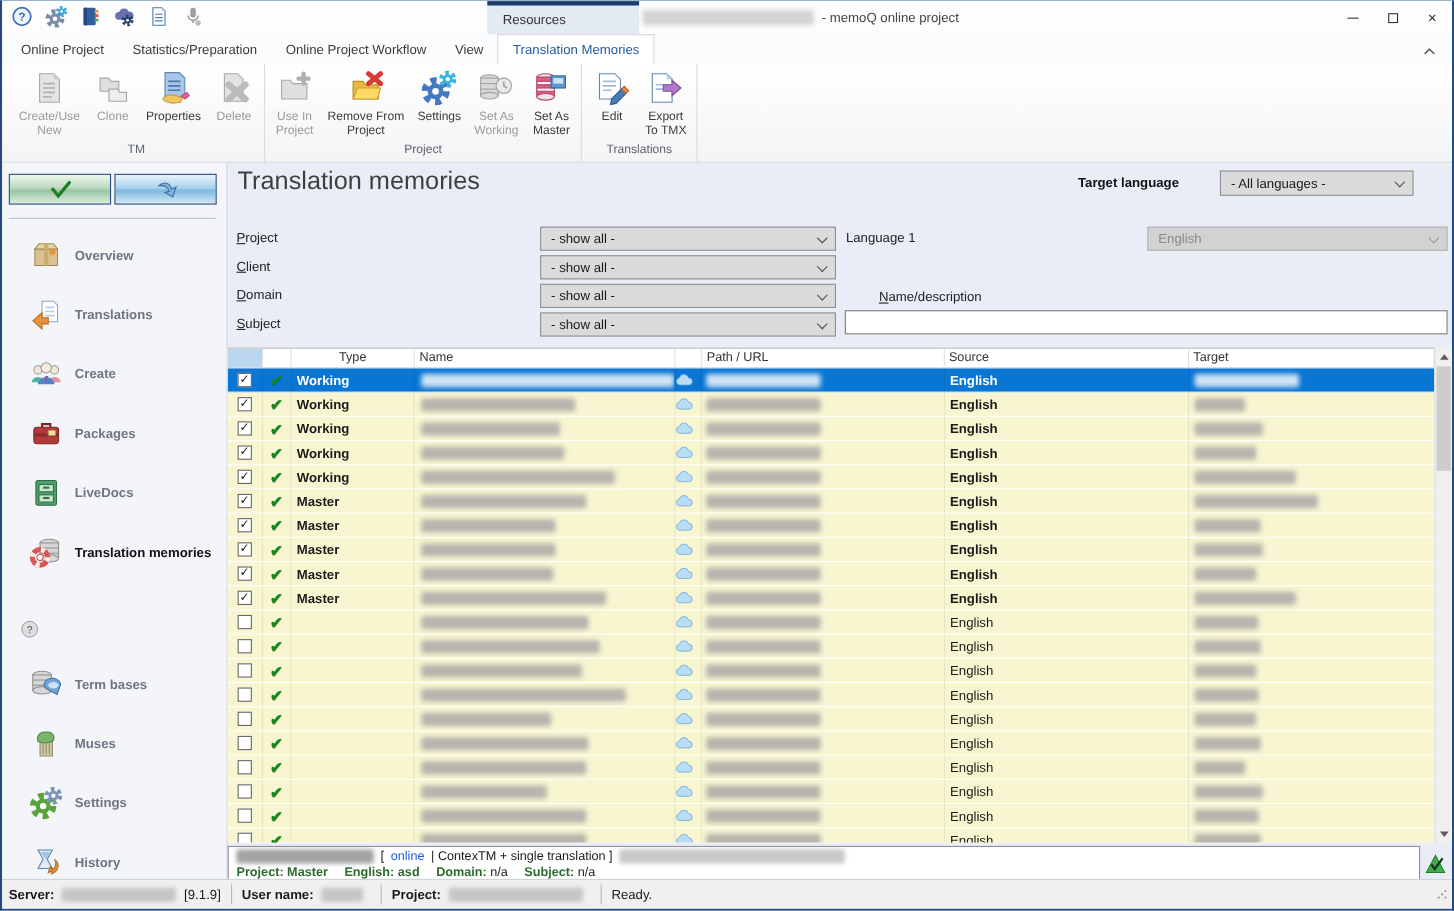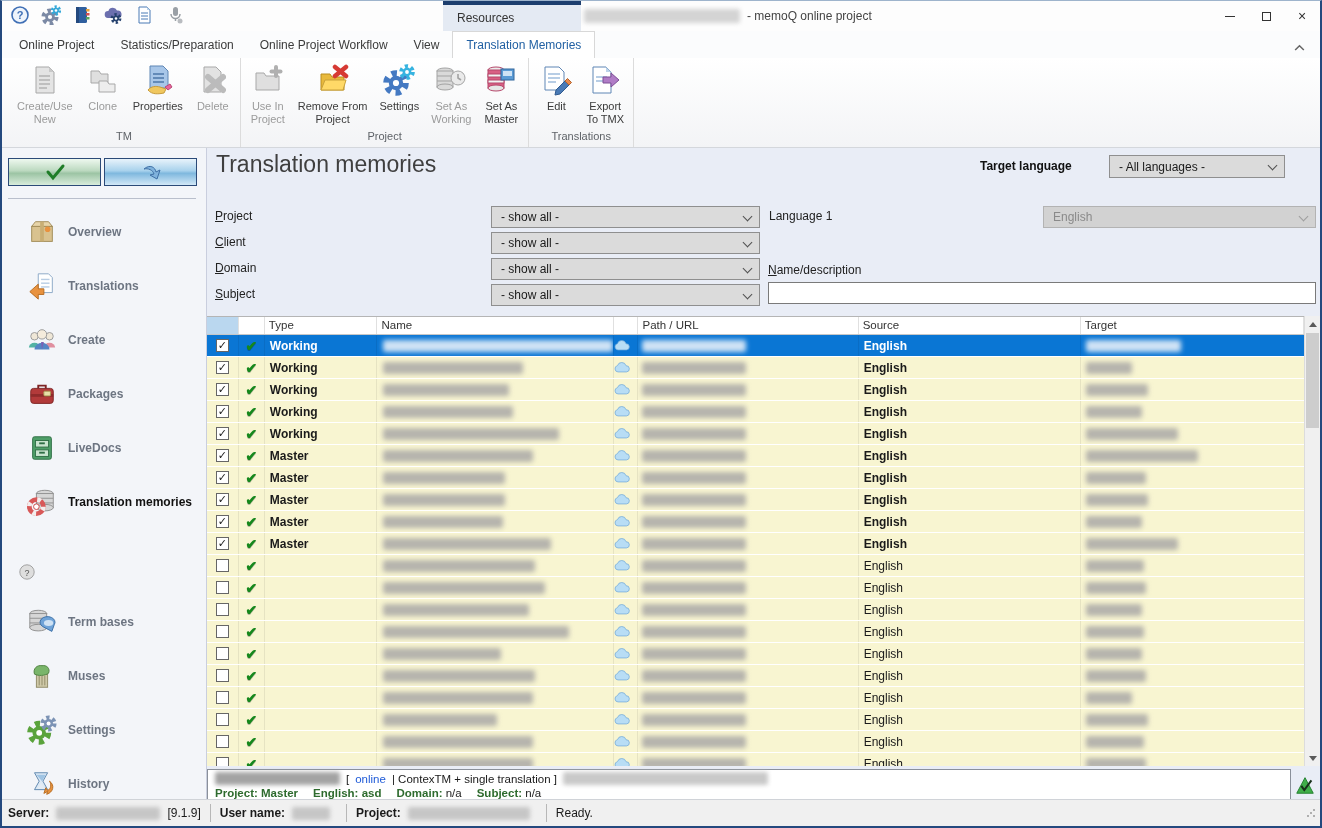--- a/index.html
+++ b/index.html
@@ -527,28 +527,28 @@
           <span class="chev"></span>
         </div>
       </div>
 
     <div class="rlabel2" style="left:562px;top:61px">Language 1</div>
     <div class="combo disabled" style="left:836px;top:58px;width:273px">
       <span>English</span>
       <span class="chev"></span>
     </div>
 
-    <div class="rlabel2" style="left:561px;top:115px"><u>N</u><span>ame/description</span></div>
+    <div class="rlabel2" style="left:592px;top:115px"><u>N</u><span>ame/description</span></div>
     <input class="txtinput" value="" style="">
 
     <div class="table">
       <div class="thead" id="thead">
           <div class="th chk" style="width: 32px;"></div>
           <div class="th" style="width: 26px;"></div>
-          <div class="th" style="width: 113px;"><span>Type</span></div>
+          <div class="th" style="width: 113px; text-align: center;"><span>Type</span></div>
           <div class="th" style="width: 237px;"><span>Name</span></div>
           <div class="th" style="width: 25px;"></div>
           <div class="th" style="width: 221px;"><span>Path / URL</span></div>
           <div class="th" style="width: 223px;"><span>Source</span></div>
           <div class="th" style="width: 224px;"><span>Target</span></div>
         </div>
       <div id="tbody">
           <div class="tr sel bold">
             <div class="td" style="width: 32px;">
               <span class="cbx">✓</span>

